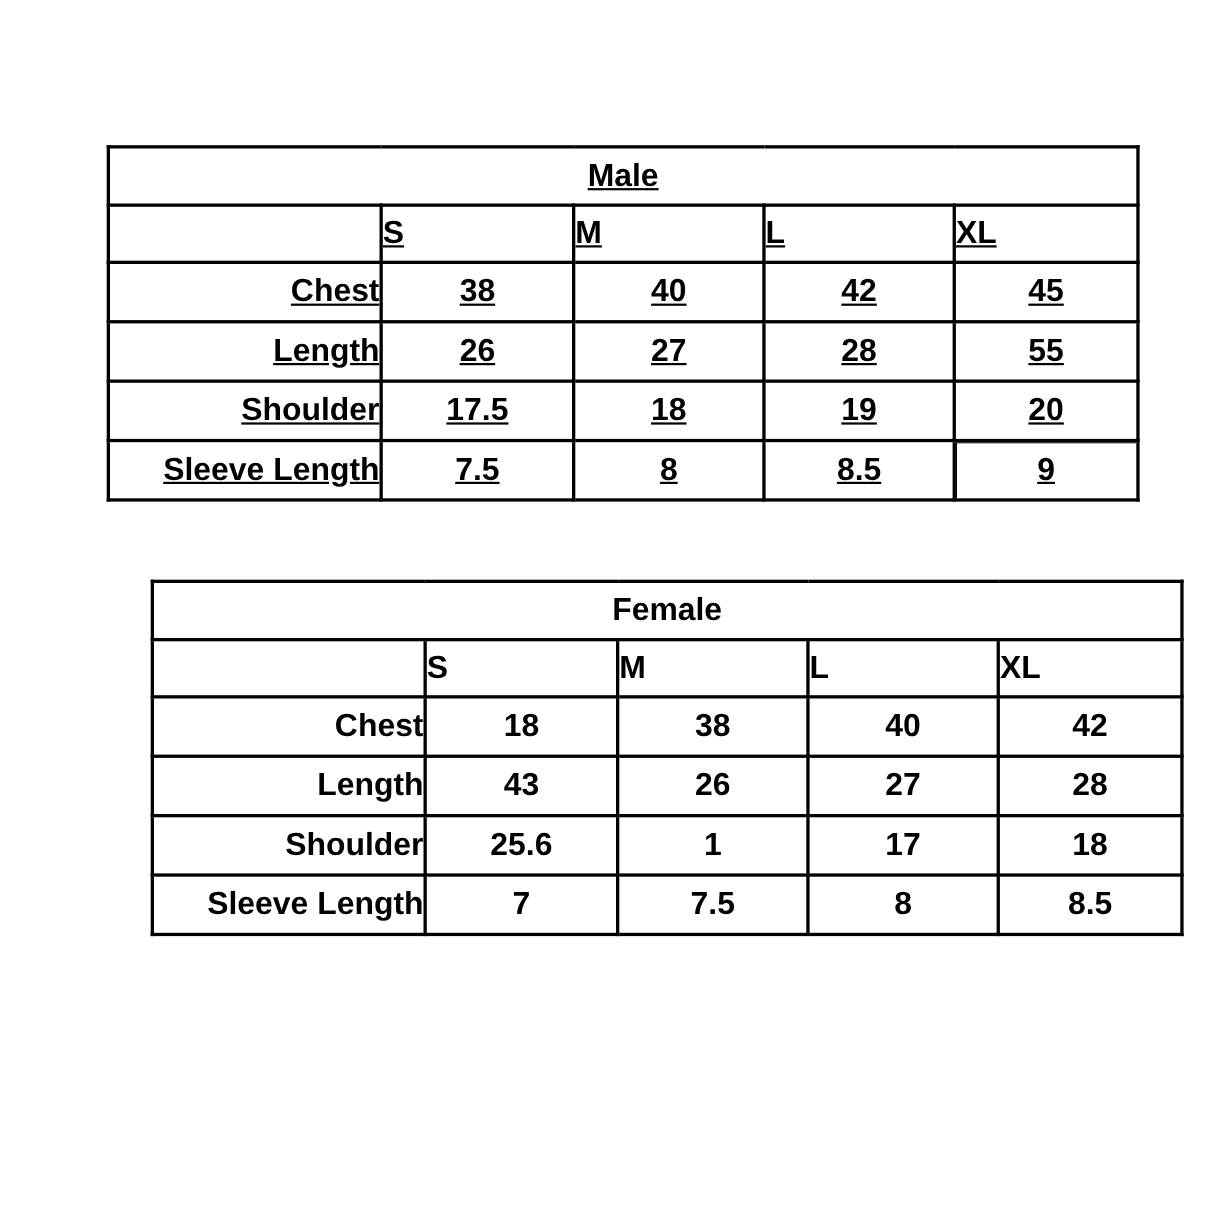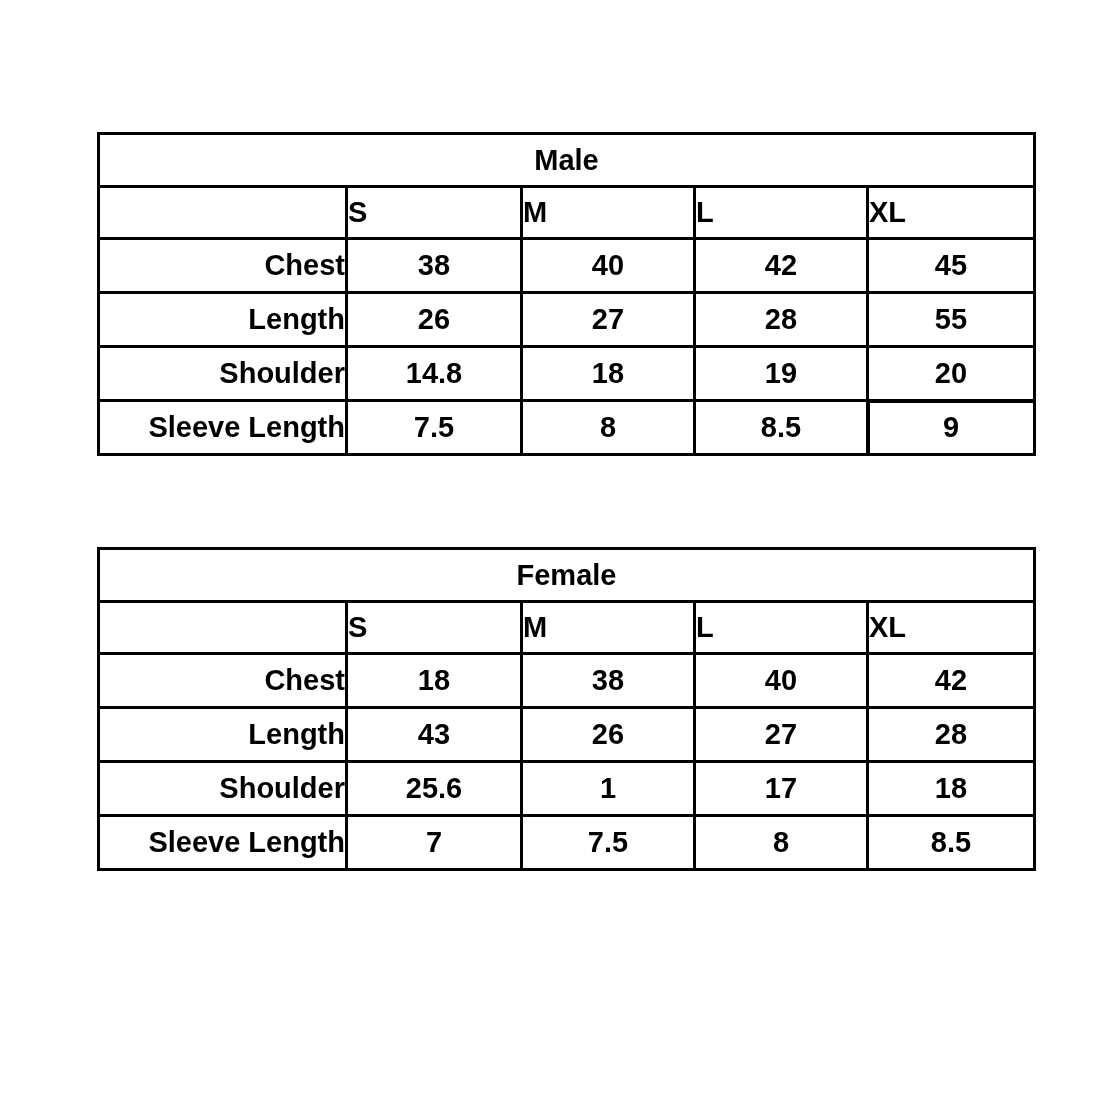--- a/index.html
+++ b/index.html
@@ -48,21 +48,21 @@
     bottom: -5px;
     border: 2px solid #000000;
     pointer-events: none;
   }
 </style>
 </head>
 <body>
 
 <div class="canvas">
 
-  <table class="size-table" style="top:132px;">
+  <table class="size-table" style="top:132px;text-decoration:underline;">
     <colgroup>
       <col style="width:248px">
       <col style="width:175px">
       <col style="width:173px">
       <col style="width:173px">
       <col style="width:167px">
     </colgroup>
     <thead>
       <tr class="title-row">
         <th class="title-cell" colspan="5">Male</th>
@@ -85,36 +85,36 @@
       </tr>
       <tr class="data-row">
         <td class="row-label">Length</td>
         <td class="value-cell">26</td>
         <td class="value-cell">27</td>
         <td class="value-cell">28</td>
         <td class="value-cell">55</td>
       </tr>
       <tr class="data-row">
         <td class="row-label">Shoulder</td>
-        <td class="value-cell">14.8</td>
+        <td class="value-cell">17.5</td>
         <td class="value-cell">18</td>
         <td class="value-cell">19</td>
         <td class="value-cell">20</td>
       </tr>
       <tr class="data-row">
         <td class="row-label">Sleeve Length</td>
         <td class="value-cell">7.5</td>
         <td class="value-cell">8</td>
         <td class="value-cell">8.5</td>
         <td class="value-cell active-cell">9</td>
       </tr>
     </tbody>
   </table>
 
-  <table class="size-table" style="top:547px;">
+  <table class="size-table" style="top:527px;margin-left:40px;">
     <colgroup>
       <col style="width:248px">
       <col style="width:175px">
       <col style="width:173px">
       <col style="width:173px">
       <col style="width:167px">
     </colgroup>
     <thead>
       <tr class="title-row">
         <th class="title-cell" colspan="5">Female</th>

